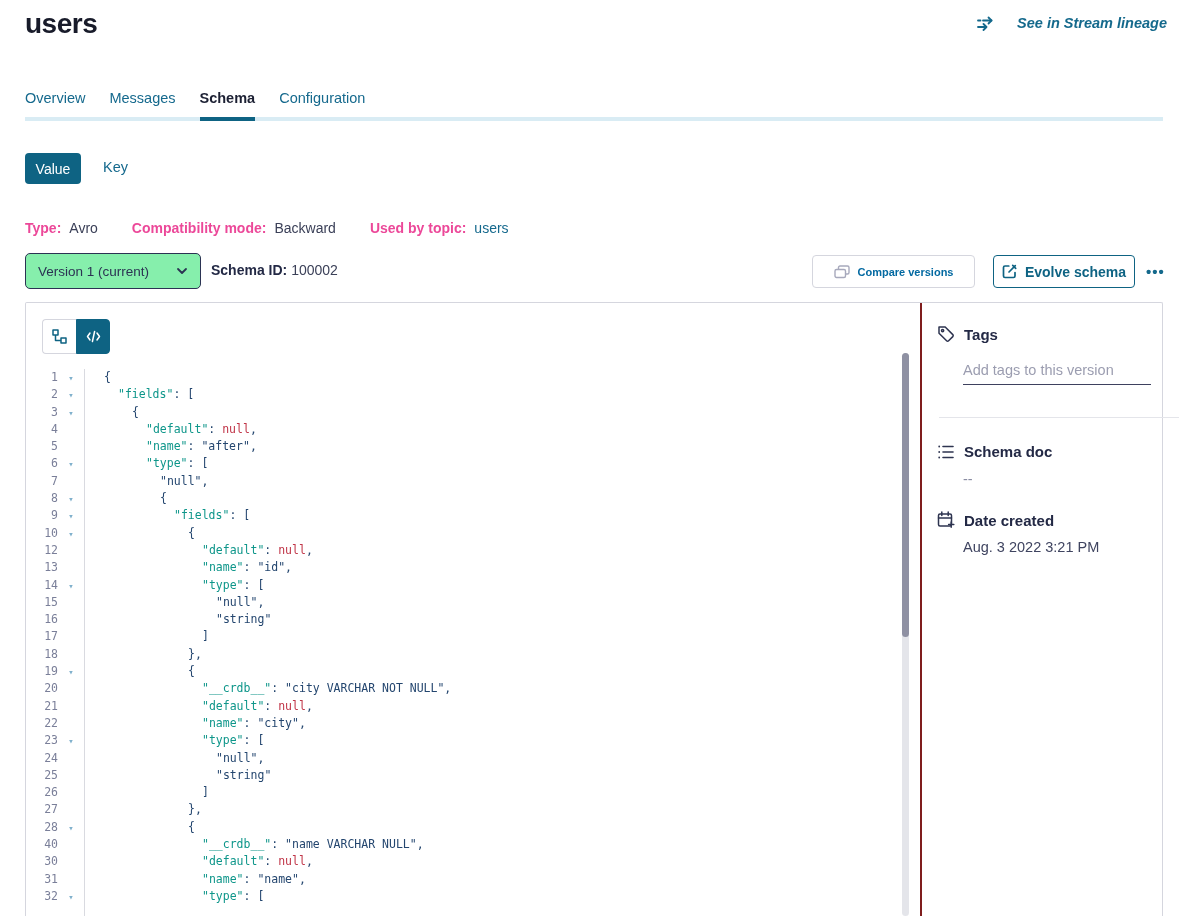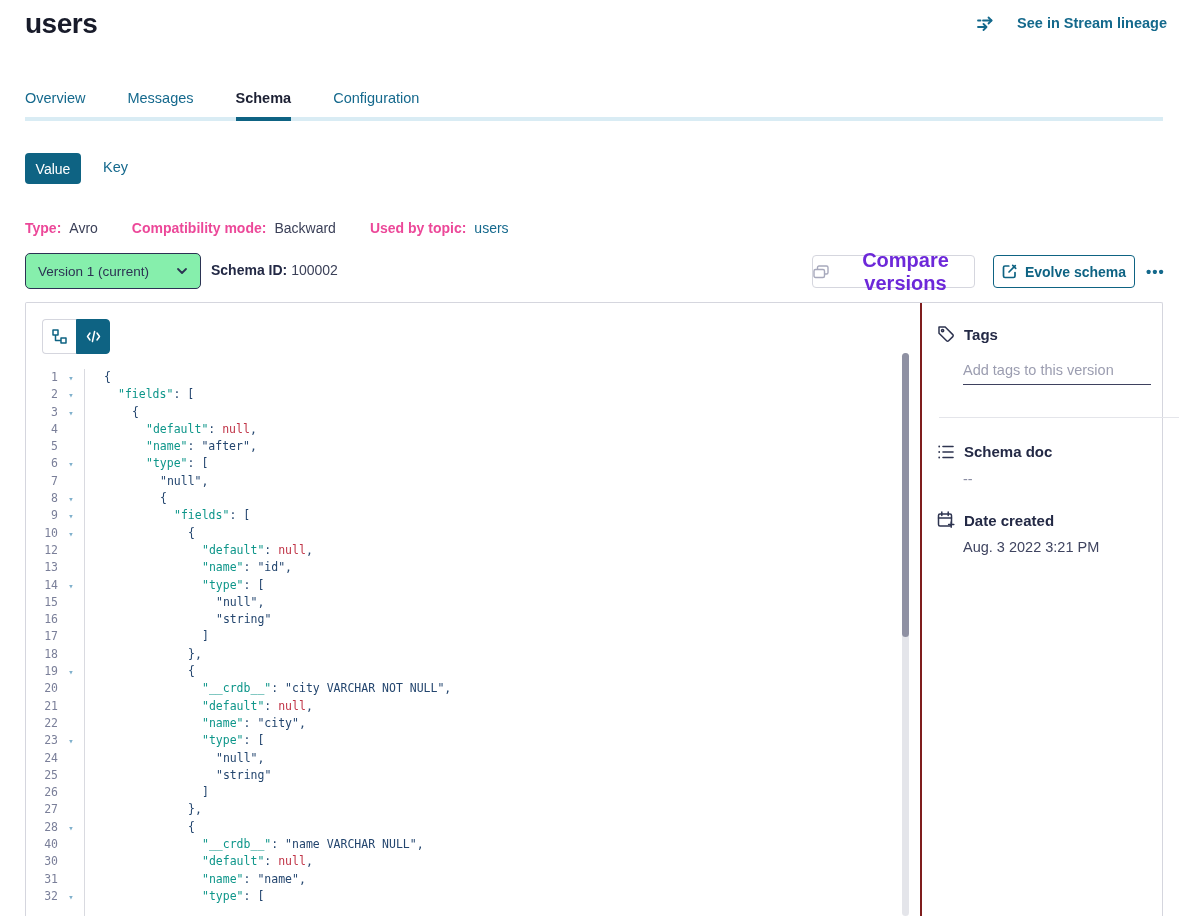--- a/index.html
+++ b/index.html
@@ -6,24 +6,24 @@
   html,body { background:#fff; }
   body {
     width:1189px; height:916px; position:relative; overflow:hidden;
     font-family:"Liberation Sans", sans-serif; color:#1c2033;
   }
   .abs { position:absolute; }
 
   
   #page-title { left:25px; top:8px; font-size:28px; font-weight:800; letter-spacing:-0.5px; color:#181b2a; }
   #lineage-link { right:22px; top:15px; display:flex; align-items:center; gap:23px;
-    color:#14698c; font-size:14.5px; font-weight:700; cursor:pointer; }
-
-  
-  #tab-bar { left:25px; top:88px; width:1138px; height:33px; display:flex; gap:42px;text-align:center; }
+    color:#14698c; font-size:14.5px; font-weight:700; cursor:pointer;font-style:italic; }
+
+  
+  #tab-bar { left:25px; top:88px; width:1138px; height:33px; display:flex; gap:24px;text-align:center; }
   #tab-track { left:25px; top:117px; width:1138px; height:4px; background:#d9ecf4; }
   .tab { position:relative; font-size:14.5px; font-weight:500; color:#15698d; padding-top:2px; cursor:pointer; height:33px; }
   .tab.active { color:#1c2033; font-weight:600; }
   .tab.active::after { content:""; position:absolute; left:0; right:0; bottom:0; height:4px; background:#0e6383; z-index:2; }
 
   
   #value-btn { left:25px; top:153px; width:56px; height:31px; background:#0e6383; color:#fff;
     border:none; border-radius:4px; font-size:14px; font-family:inherit; cursor:pointer; }
   #key-btn { left:103px; top:159px; color:#15698d; font-size:14.5px; font-weight:500; background:none; border:none; font-family:inherit; cursor:pointer; }
 
@@ -33,21 +33,21 @@
   #meta-row .spacer { width:18px; }
   .link { color:#15698d; cursor:pointer; }
 
   
   #version-select { left:25px; top:253px; width:176px; height:36px; border:1.5px solid #2b3353; border-radius:5px;
     display:flex; align-items:center; justify-content:space-between; padding:0 12px; cursor:pointer; background:#86efac; }
   #version-select span { font-size:13.5px; color:#2b3353; }
   #schema-id { left:211px; top:262px; font-size:14px; color:#3b4058; }
   #schema-id b { color:#232945; }
   #compare-btn { left:812px; top:255px; width:163px; height:33px; border:1px solid #d5d6de; border-radius:4px;
-    background:#fff; color:#6d28d9; font-size:20px; font-weight:600; font-family:inherit;
+    background:#fff; color:#0369a1; font-size:11px; font-weight:600; font-family:inherit;
     display:flex; align-items:center; justify-content:center; gap:8px; }
   #evolve-btn { left:993px; top:255px; width:142px; height:33px; border:1.5px solid #0e6383; border-radius:4px;
     background:#fff; color:#0e6383; font-size:14px; font-weight:700; font-family:inherit; cursor:pointer;
     display:flex; align-items:center; justify-content:center; gap:8px; }
   #more-btn { left:1146px; top:255px; height:33px; border:none; background:none; color:#14698c;
     font-size:15px; font-weight:700; letter-spacing:1px; cursor:pointer; font-family:inherit; }
 
   
   #panel { left:25px; top:302px; width:1138px; height:614px;
     border:1px solid #d5d6de; border-bottom:none; border-radius:2px 2px 0 0; background:#fff; }

